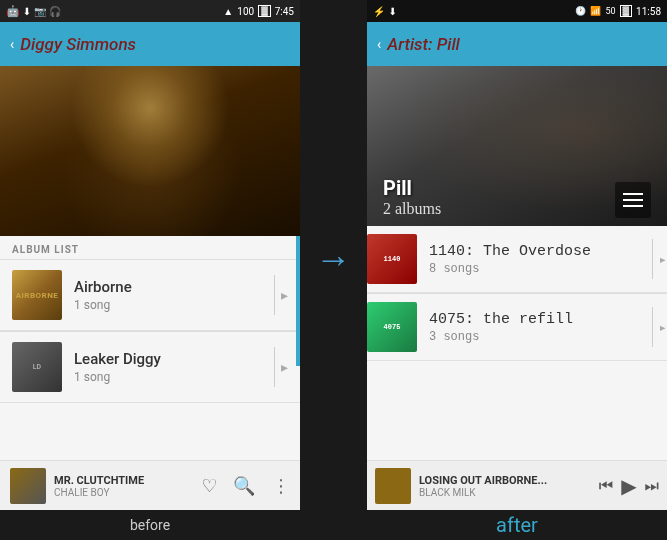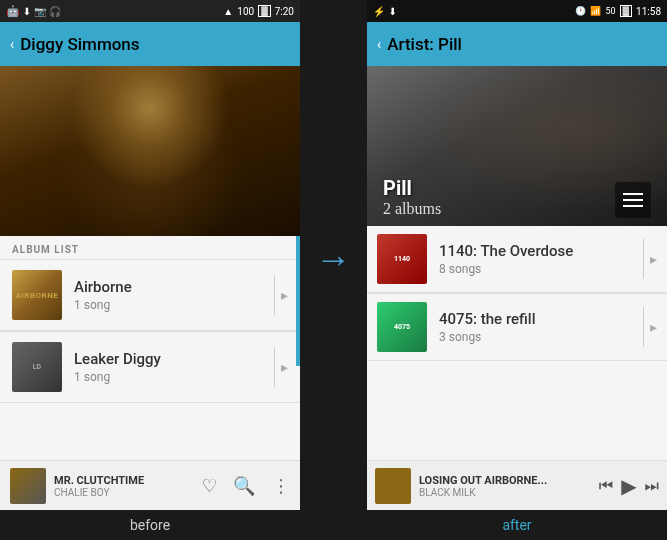--- a/index.html
+++ b/index.html
@@ -53,23 +53,24 @@
       padding: 0 10px;
       gap: 6px;
     }
 
     .left-header-back {
       color: #fff;
       font-size: 14px;
     }
 
     .left-header-title {
-      color: #000000;
+      color: #7f1d1d;
       font-size: 17px;
       font-weight: 500;
+      font-style: italic;
     }
 
     .left-artist-image {
       width: 100%;
       height: 170px;
       background: linear-gradient(135deg, #8B6914 0%, #5a3e0d 30%, #3d2800 60%, #1a1a1a 100%);
       position: relative;
       overflow: hidden;
       display: flex;
       align-items: center;
@@ -309,23 +310,24 @@
 
     .album-list-right {
       flex: 1;
       background: #f5f5f5;
       overflow: hidden;
     }
 
     .album-item-right {
       display: flex;
       align-items: center;
-      padding: 8px 10px;
+      padding: 8px 0;
       border-bottom: 1px solid #e0e0e0;
       position: relative;
+      font-family: Liberation Mono, monospace;
     }
 
     .album-thumb-right {
       width: 50px;
       height: 50px;
       background: #333;
       border-radius: 2px;
       flex-shrink: 0;
       margin-right: 12px;
       display: flex;
@@ -390,21 +392,21 @@
     }
 
     .label-spacer {
       width: 67px;
     }
 
     .label-after {
       width: 300px;
       text-align: center;
       color: #37a8cb;
-      font-size: 14px;
+      font-size: 20px;
     }
 
     .person-img {
       width: 100%;
       height: 100%;
       background:
         radial-gradient(circle at 50% 25%, rgba(200,160,80,0.7) 0%, rgba(150,110,40,0.5) 20%, transparent 40%),
         radial-gradient(circle at 50% 60%, rgba(80,50,10,0.8) 0%, transparent 50%),
         linear-gradient(160deg, #7a5520 0%, #3d2200 40%, #1a0e00 100%);
     }
@@ -445,21 +447,21 @@
       <div class="left-status-icons">
         <span style="font-size:11px;">🤖</span>
         <span style="font-size:10px;">⬇</span>
         <span style="font-size:10px;">📷</span>
         <span style="font-size:10px;">🎧</span>
       </div>
       <div style="display:flex;align-items:center;gap:4px;">
         <span>▲</span>
         <span>100</span>
         <span style="border:1px solid #fff;padding:0 2px;font-size:9px;">▓</span>
-        <span>7:20</span>
+        <span>7:45</span>
       </div>
     </div>
 
     <div class="left-header">
       <span class="left-header-back">‹</span>
       <span class="left-header-title">Diggy Simmons</span>
     </div>
 
     <div class="left-artist-image">
       <div class="person-img" style="width:100%;height:100%;"></div>

